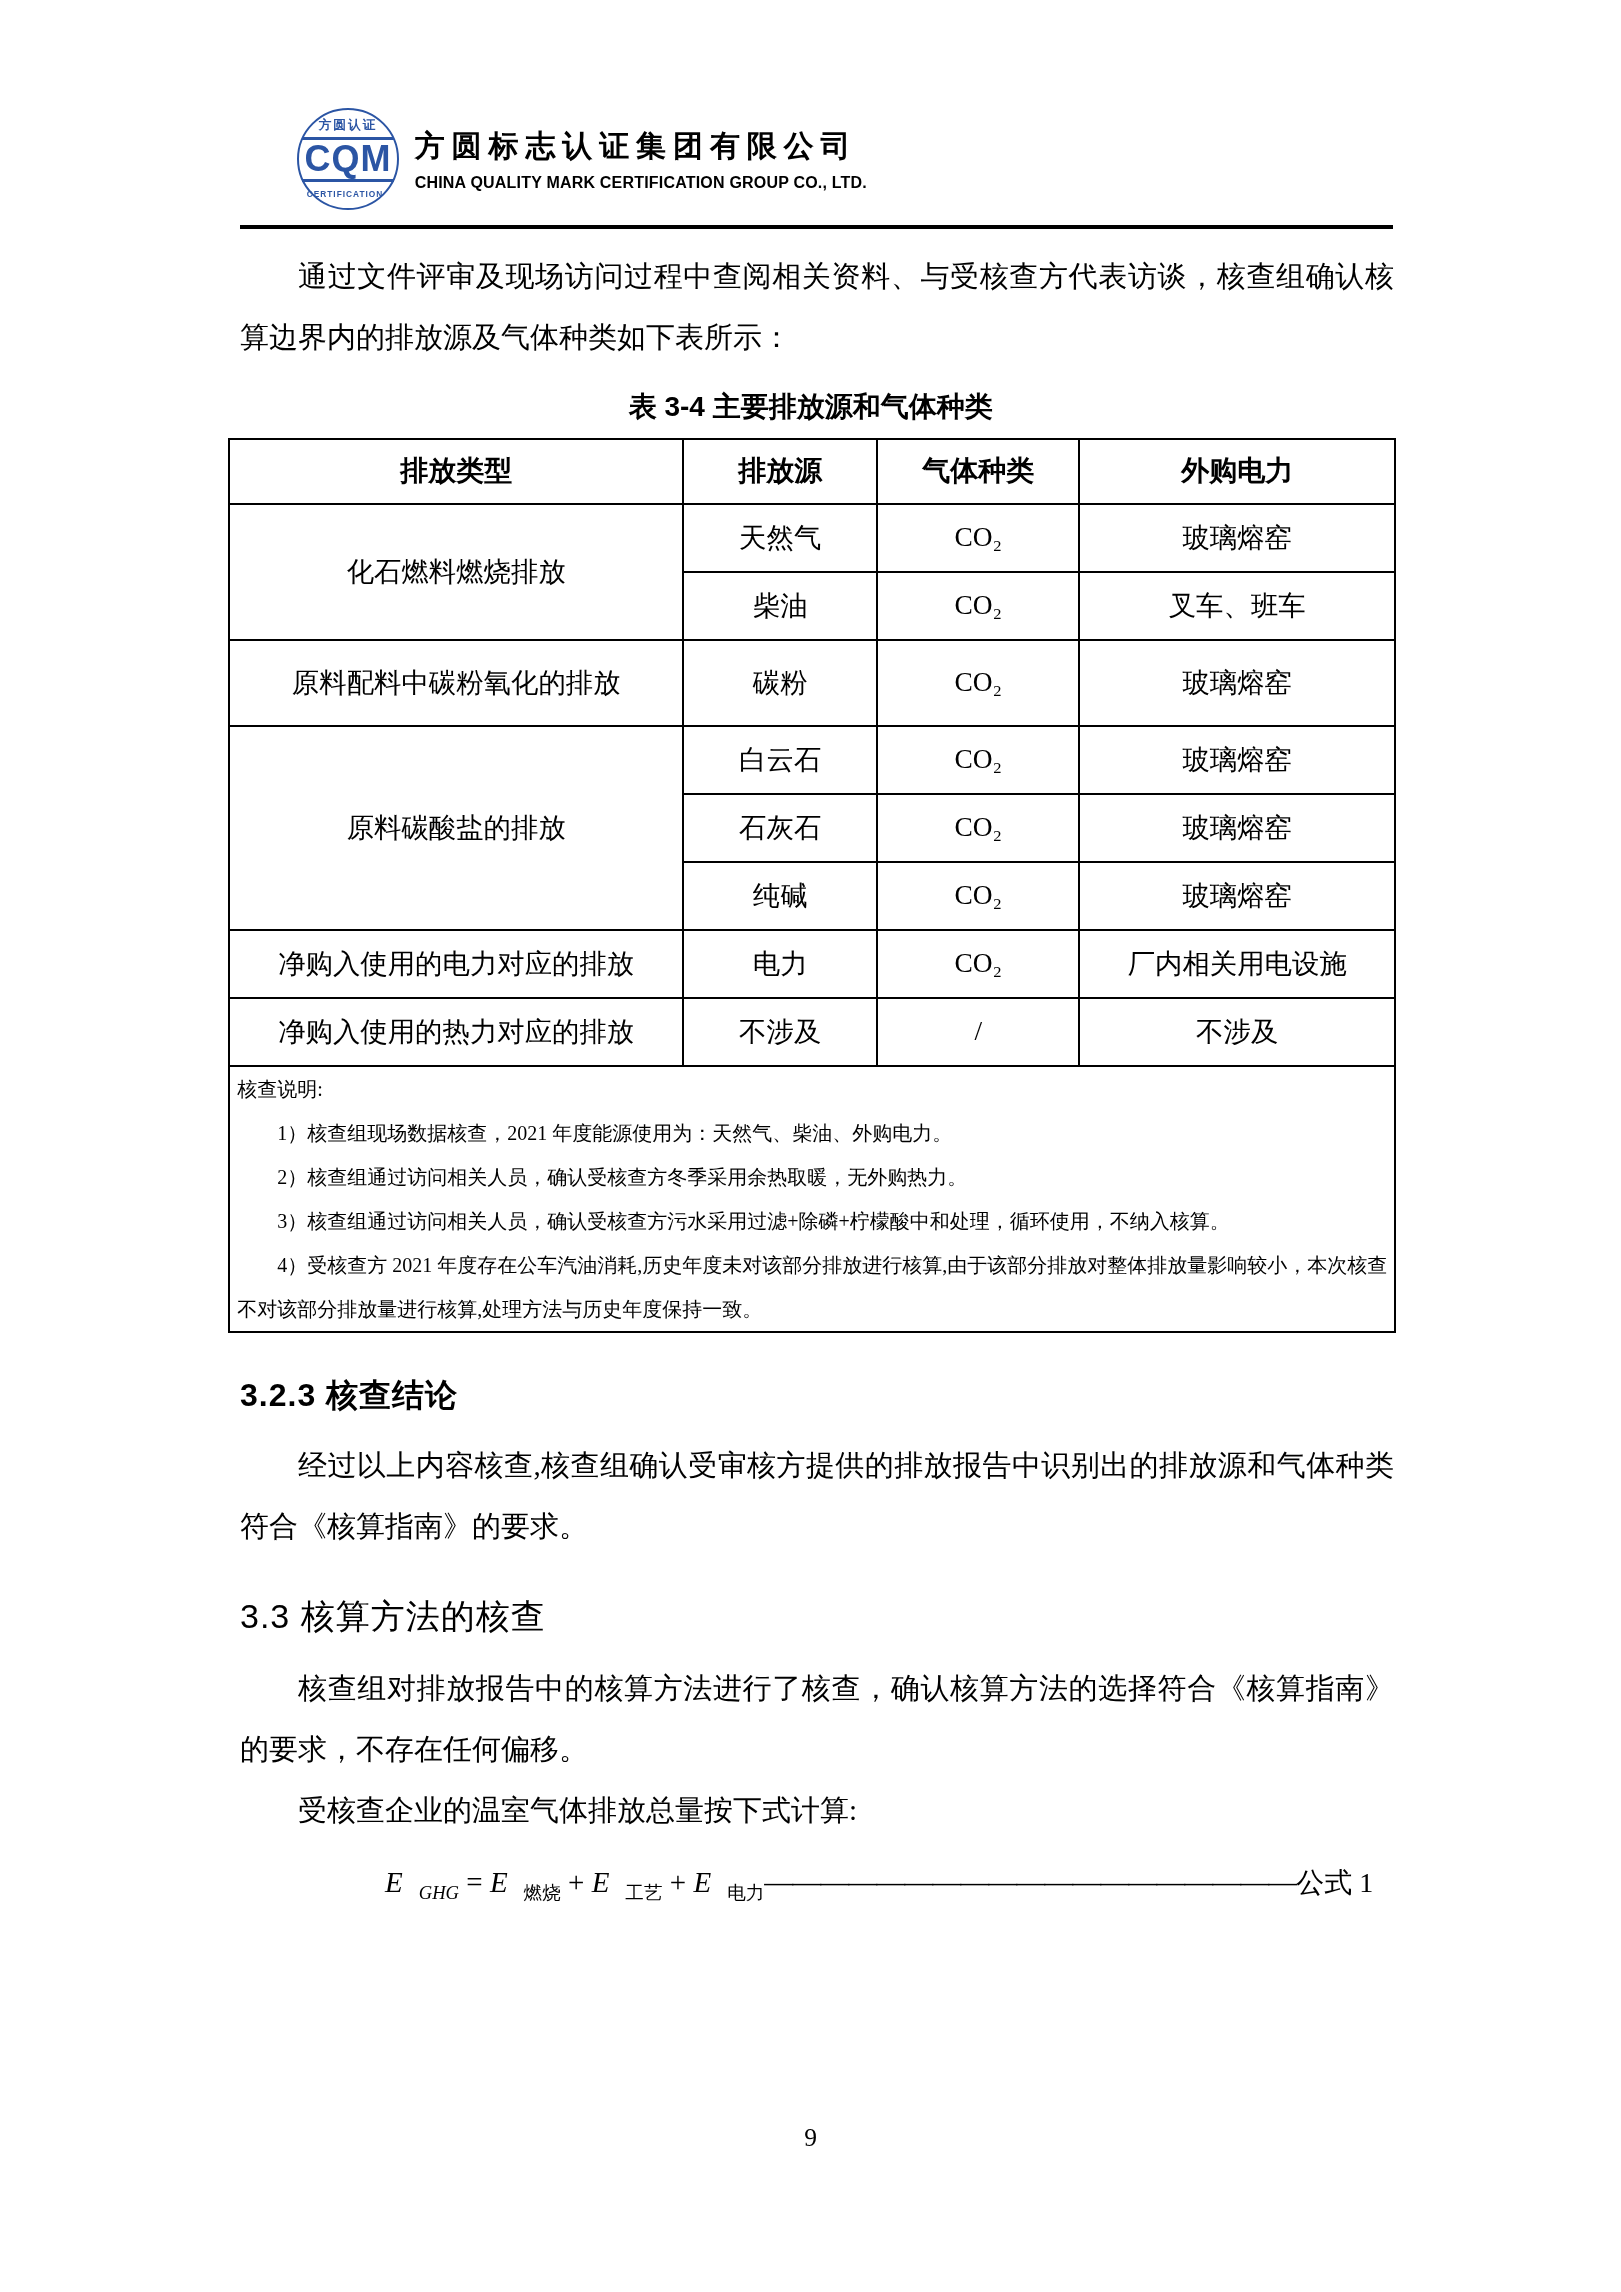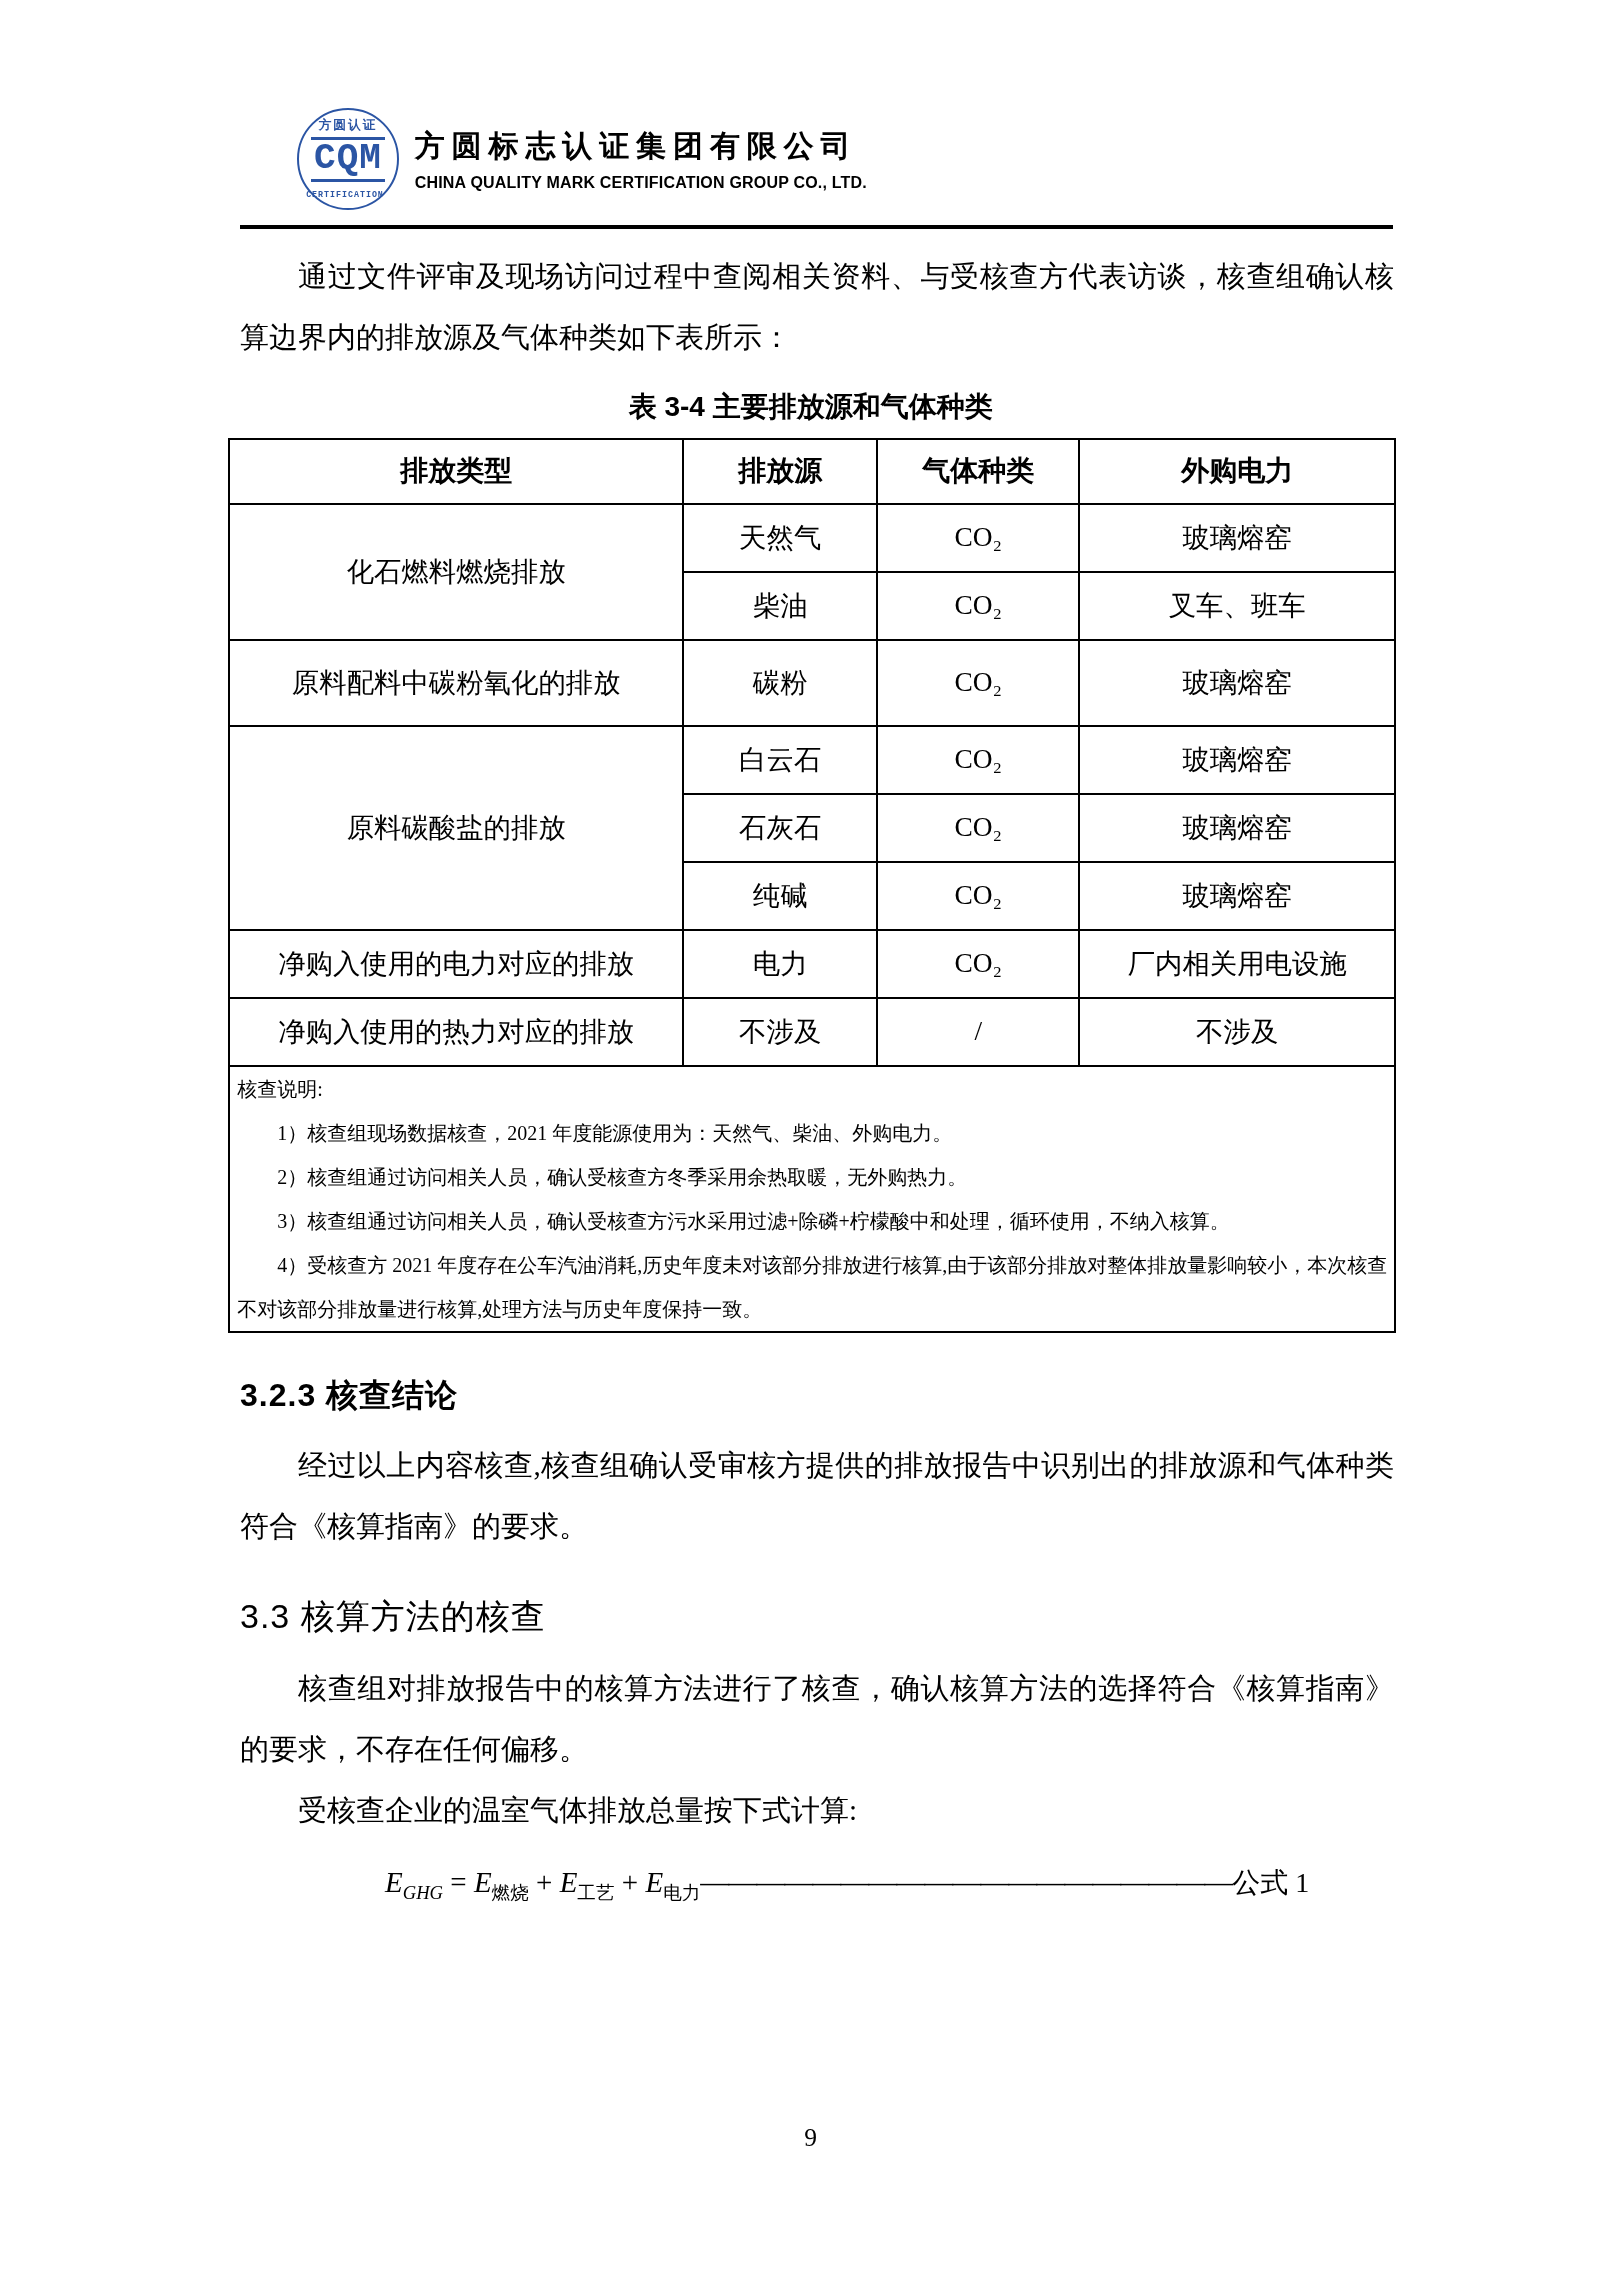--- a/index.html
+++ b/index.html
@@ -15,21 +15,21 @@
   }
   .content { padding:0 227px 0 240px; }
 
   
   .doc-header { display:flex; align-items:center; gap:15.7px; padding-top:108px; margin-left:57px; }
   .logo-circle {
     width:102px; height:102px; flex:0 0 102px;
     border:2.9px solid #2b55a4; border-radius:50%;
     position:relative; color:#2b55a4;
     display:flex; align-items:center; justify-content:center;
-    font-family:Liberation Mono, monospace;
+    font-family:Liberation Sans, sans-serif;
     background:#fff;
   }
   .logo-top { position:absolute; top:6.9px; left:0; right:0; text-align:center; font-size:12.7px; font-weight:bold; letter-spacing:2px; }
   .logo-cqm {
     font-size:36px; font-weight:bold; line-height:1; letter-spacing:1px;
     border-top:3.9px solid #2b55a4; border-bottom:3.9px solid #2b55a4;
     padding:1px 2.9px 2px;
   }
   .logo-bottom { position:absolute; bottom:8.8px; left:0; right:6px; text-align:center; font-size:8.3px; font-weight:bold; letter-spacing:1px; }
   .company-block { display:flex; flex-direction:column; justify-content:center; }
@@ -55,21 +55,21 @@
   table.emissions thead th { height:65px; font-weight:bold; font-size:28px; }
   table.emissions tbody td { height:68px; }
   td.gas { font-size:29px; }
   td.note-cell { text-align:left; padding:5.9px 7.8px 11.8px 5.9px; }
   .note-cell p { font-size:20px; line-height:44px; margin:0; text-align:justify; }
   .note-cell p.note-line { text-indent:2em; }
 
   
   .formula { margin-top:23.5px; margin-left:145px; font-size:29px; white-space:nowrap; }
   .formula .var { font-style:italic; font-family:"Liberation Serif", serif; }
-  .formula sub { font-size:18.6px; }
+  .formula sub { font-size:18.6px;margin-left:16px; }
   .formula .dashes { letter-spacing:-1px; }
   .formula .flabel { font-size:28px; }
 
   .page-number { position:absolute; left:0; right:0; bottom:140px; text-align:center; font-size:25.5px; }
 </style>
 </head>
 <body>
 
 <div class="page">
 

